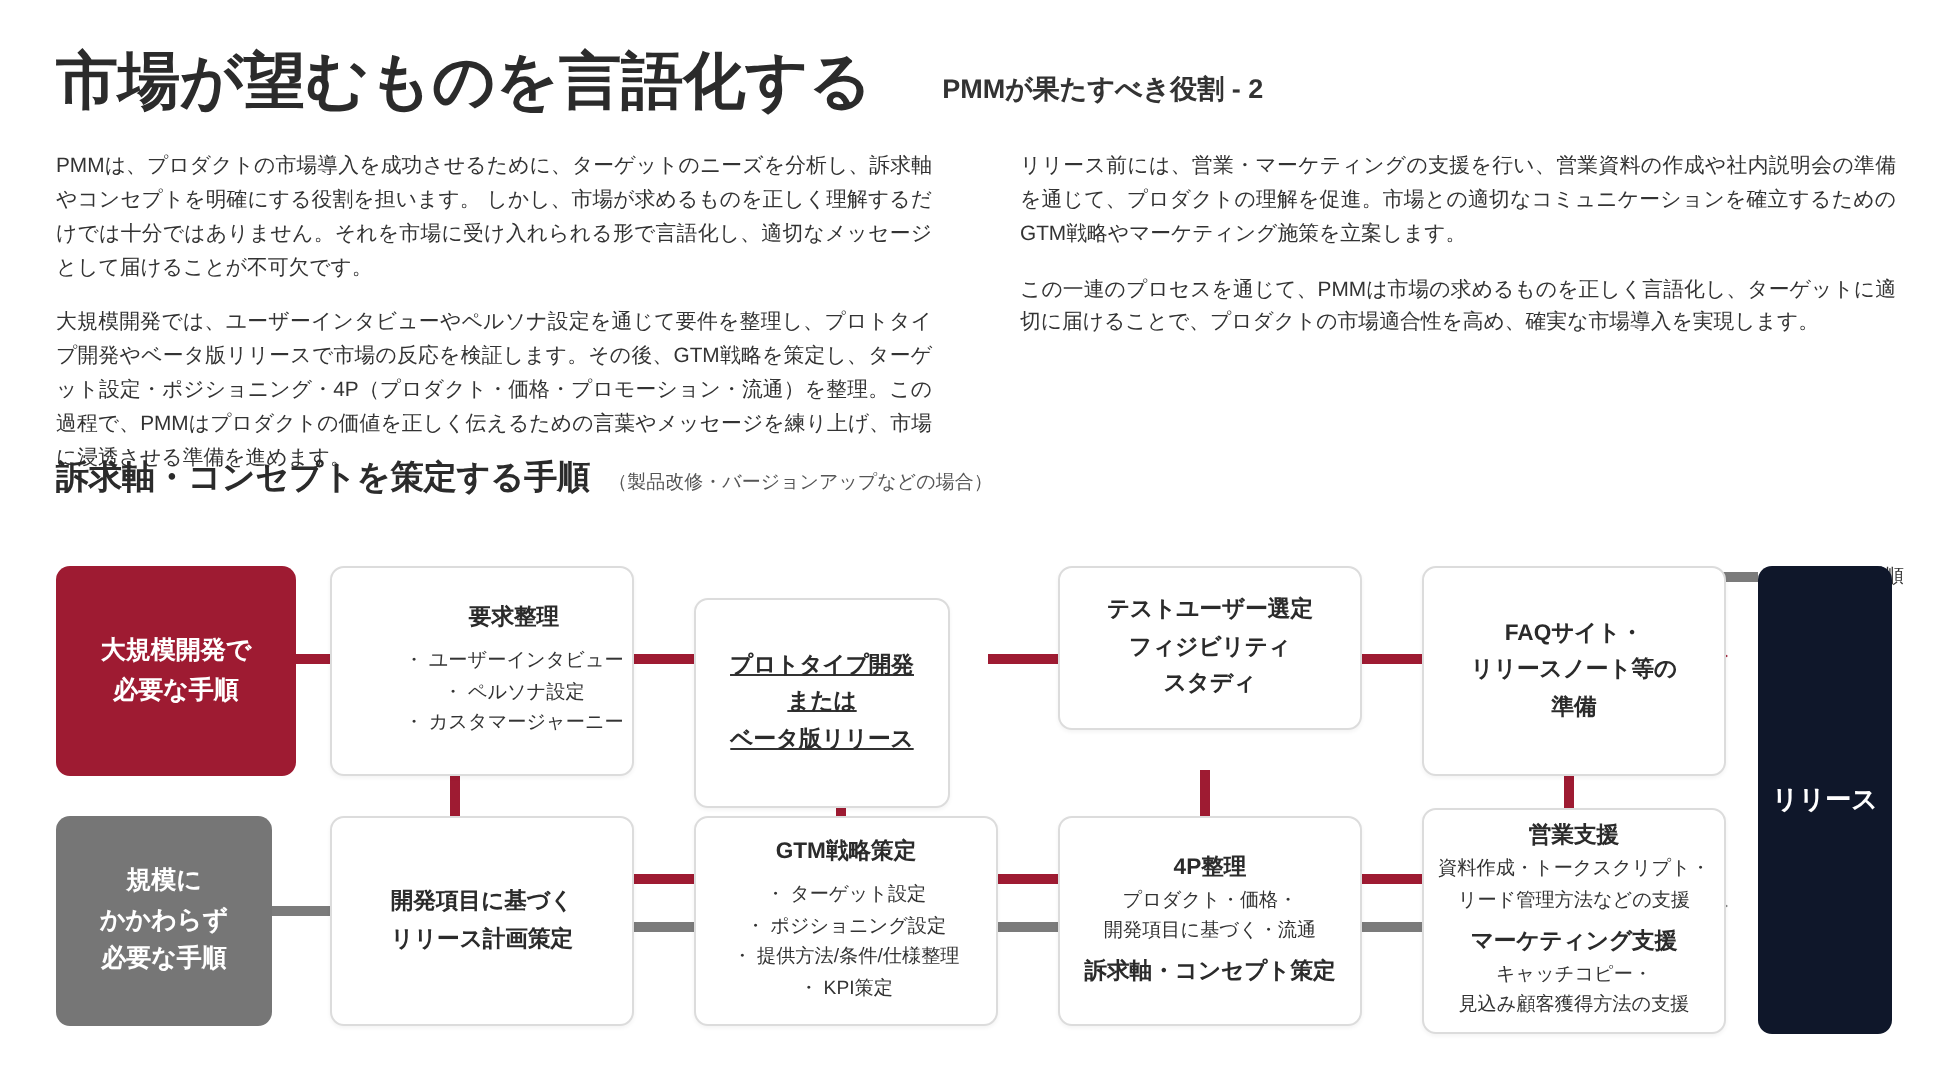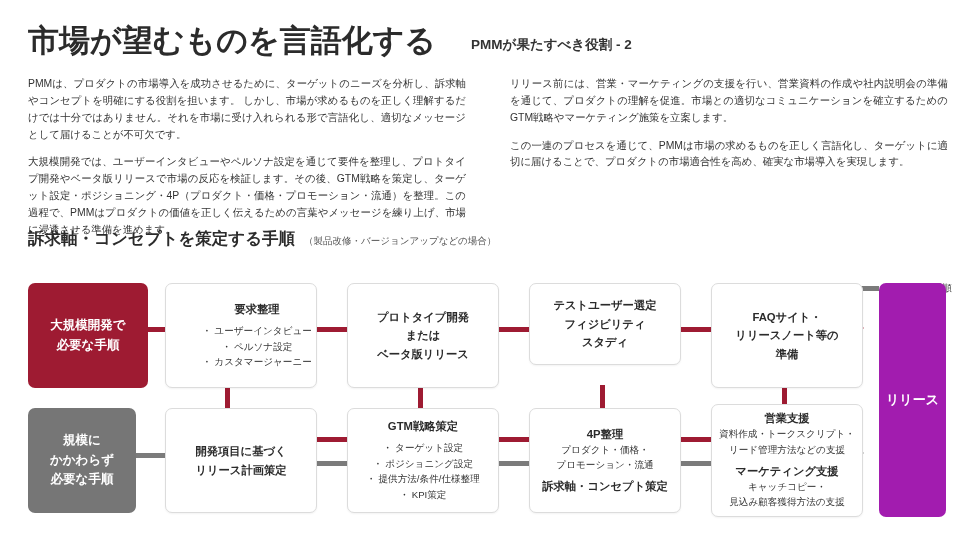--- a/index.html
+++ b/index.html
@@ -59,25 +59,25 @@
   .card {
     background: #ffffff; border: 1px solid #dcdcdc;
     display: flex; flex-direction: column; align-items: center;
     justify-content: center; text-align: center;
     box-shadow: 0 1px 2px rgba(0,0,0,0.05);
   }
   .card-title { font-size: 11.3px; font-weight: bold; color: #2b2b2b; line-height: 1.5; }
   .card-center { font-size: 11.3px; font-weight: bold; color: #2b2b2b; line-height: 1.65; }
   .bullets { margin-top: 5px; text-align: center; }
   .bullet { font-size: 9.6px; color: #333333; line-height: 1.62; white-space: nowrap; }
-  .sub { font-size: 9.6px; color: #333333; line-height: 1.6; font-family: Liberation Mono, monospace; }
+  .sub { font-size: 9.6px; color: #333333; line-height: 1.6; }
   .card-sub-title { font-size: 11.3px; font-weight: bold; color: #2b2b2b; line-height: 1.5; margin-top: 5px; }
 
   .release {
-    background: #a21caf; color: #ffffff; font-weight: bold; font-size: 13px;
+    background: #0f172a; color: #ffffff; font-weight: bold; font-size: 13px;
     display: flex; align-items: center; justify-content: center; text-align: center;
   }
 
   
   .conn { position: absolute; }
   .conn-red { background: #9e1b32; }
   .conn-gray { background: #7b7b7b; }
 
   .arrow { position: absolute; width: 0; height: 0; }
   .arrow-red {
@@ -166,21 +166,21 @@
 
     <div class="node card" style="left:165px; top:8px; width:152px; height:105px;padding-left:32px;">
       <div class="card-title">要求整理</div>
       <div class="bullets">
         <div class="bullet">・ ユーザーインタビュー</div>
         <div class="bullet">・ ペルソナ設定</div>
         <div class="bullet">・ カスタマージャーニー</div>
       </div>
     </div>
 
-    <div class="node card" style="left:347px; top:8px; width:152px; height:105px;">
+    <div class="node card" style="left:347px; top:24px; width:128px; height:105px;text-decoration:underline;">
       <div class="card-center">プロトタイプ開発</div>
       <div class="card-center">または</div>
       <div class="card-center">ベータ版リリース</div>
     </div>
 
     <div class="node card" style="left:529px; top:8px; width:152px; height:82px;">
       <div class="card-center">テストユーザー選定</div>
       <div class="card-center">フィジビリティ</div>
       <div class="card-center">スタディ</div>
     </div>
@@ -202,21 +202,21 @@
         <div class="bullet">・ ターゲット設定</div>
         <div class="bullet">・ ポジショニング設定</div>
         <div class="bullet">・ 提供方法/条件/仕様整理</div>
         <div class="bullet">・ KPI策定</div>
       </div>
     </div>
 
     <div class="node card" style="left:529px; top:133px; width:152px; height:105px;">
       <div class="card-title">4P整理</div>
       <div class="sub">プロダクト・価格・</div>
-      <div class="sub">プロモーション・流通</div>
+      <div class="sub">開発項目に基づく・流通</div>
       <div class="card-sub-title">訴求軸・コンセプト策定</div>
     </div>
 
     <div class="node card" style="left:711px; top:129px; width:152px; height:113px;">
       <div class="card-title">営業支援</div>
       <div class="sub">資料作成・トークスクリプト・</div>
       <div class="sub">リード管理方法などの支援</div>
       <div class="card-sub-title">マーケティング支援</div>
       <div class="sub">キャッチコピー・</div>
       <div class="sub">見込み顧客獲得方法の支援</div>

